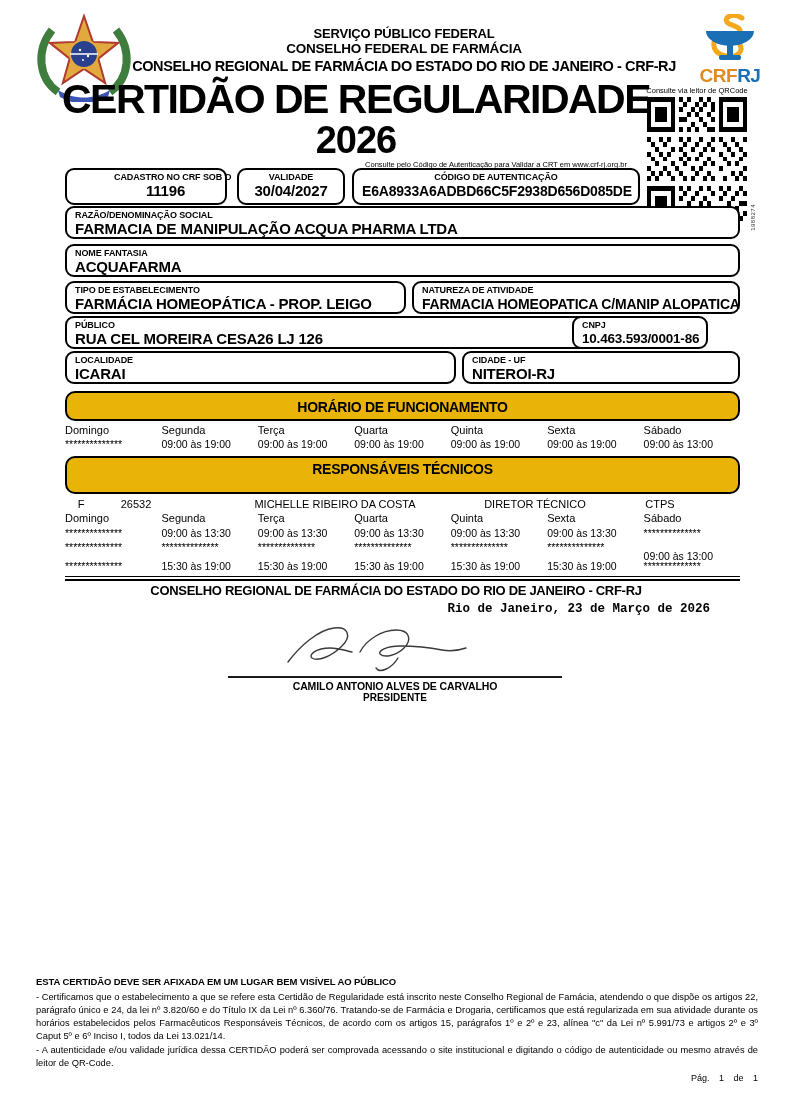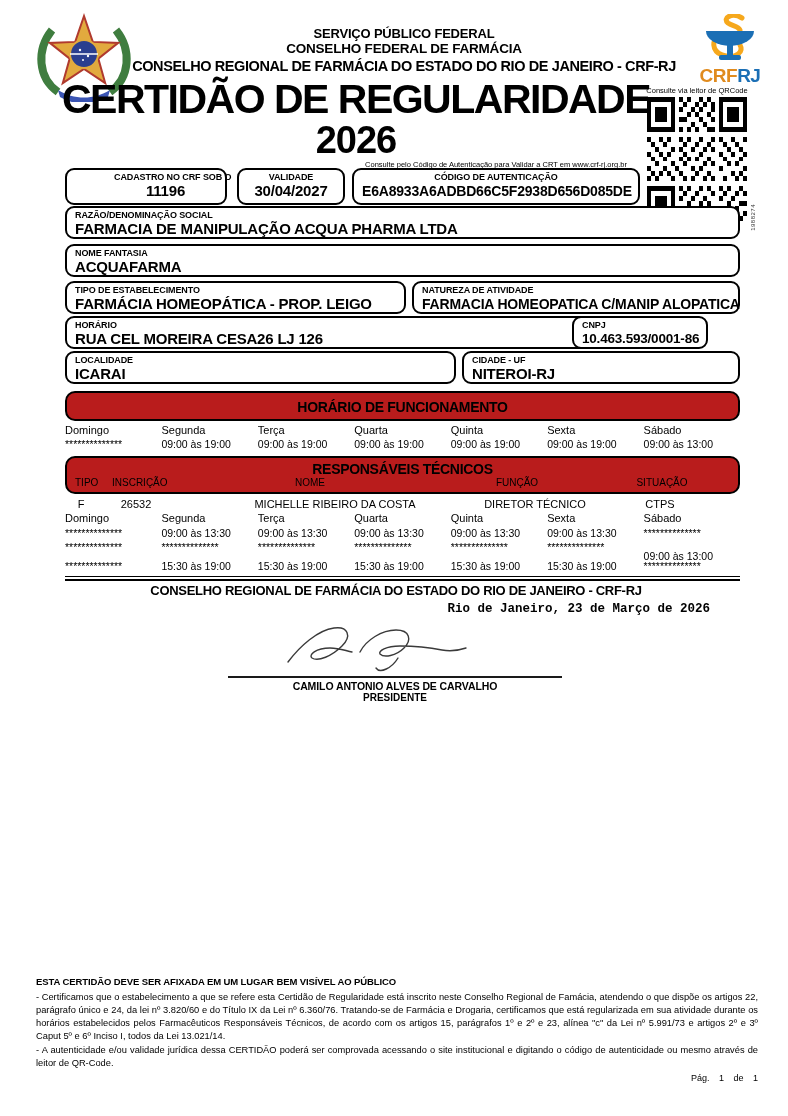--- a/index.html
+++ b/index.html
@@ -23,21 +23,21 @@
   .auth-note{position:absolute;left:350px;top:160px;width:292px;font-size:7.5px;text-align:center;}
   
   .fbox{position:absolute;border:2px solid #000;border-radius:9px;background:#fff;
         box-sizing:border-box;padding:2px 8px;}
   .fbox .lbl{font-size:9px;font-weight:bold;line-height:10px;letter-spacing:-0.1px;white-space:nowrap;}
   .fbox .val{font-size:15px;font-weight:bold;line-height:18px;letter-spacing:-0.2px;white-space:nowrap;}
   .fbox.center{text-align:center;}
   .fbox.code .val{font-size:14px;}
   
   .sec-box{position:absolute;left:65px;width:675px;border:2px solid #000;border-radius:10px;
-           box-sizing:border-box;background:#b91c1c;}
+           box-sizing:border-box;background:#eab308;}
   .sec-title{font-size:14px;font-weight:bold;text-align:center;letter-spacing:-0.3px;}
   .grid7{position:absolute;left:65px;width:675px;display:grid;grid-template-columns:repeat(7,1fr);
          }
   .day{font-size:11px;}
   .tm{font-size:10.5px;white-space:nowrap;}
   .tec-headers{position:relative;height:14px;font-size:10px;}
   .tec-headers span{position:absolute;top:0;}
   .tec-row{position:absolute;left:65px;width:675px;height:14px;font-size:11px;}
   .tec-row span{position:absolute;text-align:center;}
   .sab-off{position:relative;top:9px;}
@@ -137,21 +137,21 @@
   </div>
   <div class="fbox" style="left:412px;top:281px;width:328px;height:33px;">
     <div class="lbl">NATUREZA DE ATIVIDADE</div>
     <div class="val" style="font-size:14px;">FARMACIA HOMEOPATICA C/MANIP ALOPATICA</div>
   </div>
   <div class="fbox" style="left:65px;top:281px;width:341px;height:33px;">
     <div class="lbl">TIPO DE ESTABELECIMENTO</div>
     <div class="val">FARMÁCIA HOMEOPÁTICA - PROP. LEIGO</div>
   </div>
   <div class="fbox" style="left:65px;top:316px;width:533px;height:33px;">
-    <div class="lbl">HORÁRIO</div>
+    <div class="lbl">PÚBLICO</div>
     <div class="val">RUA CEL MOREIRA CESA26 LJ 126</div>
   </div>
   <div class="fbox" style="left:572px;top:316px;width:136px;height:33px;">
     <div class="lbl">CNPJ</div>
     <div class="val" style="font-size:13.5px;">10.463.593/0001-86</div>
   </div>
   <div class="fbox" style="left:65px;top:351px;width:391px;height:33px;">
     <div class="lbl">LOCALIDADE</div>
     <div class="val">ICARAI</div>
   </div>
@@ -177,27 +177,20 @@
     <span>09:00 às 19:00</span>
     <span>09:00 às 19:00</span>
     <span>09:00 às 19:00</span>
     <span>09:00 às 19:00</span>
     <span>09:00 às 19:00</span>
     <span>09:00 às 13:00</span>
   </div>
 
   <div class="sec-box" style="top:456px;height:38px;padding-top:3px;">
     <div class="sec-title">RESPONSÁVEIS TÉCNICOS</div>
-    <div class="tec-headers">
-      <span style="left:8px;">TIPO</span>
-      <span style="left:45px;">INSCRIÇÃO</span>
-      <span style="left:228px;">NOME</span>
-      <span style="left:400px;width:100px;text-align:center;">FUNÇÃO</span>
-      <span style="left:540px;width:110px;text-align:center;">SITUAÇÃO</span>
-    </div>
   </div>
   <div class="tec-row" style="top:498px;">
     <span style="left:4px;width:24px;">F</span>
     <span style="left:36px;width:70px;">26532</span>
     <span style="left:130px;width:280px;">MICHELLE RIBEIRO DA COSTA</span>
     <span style="left:390px;width:160px;">DIRETOR TÉCNICO</span>
     <span style="left:540px;width:110px;">CTPS</span>
   </div>
   <div class="grid7 day" style="top:512px;">
     <span>Domingo</span>

